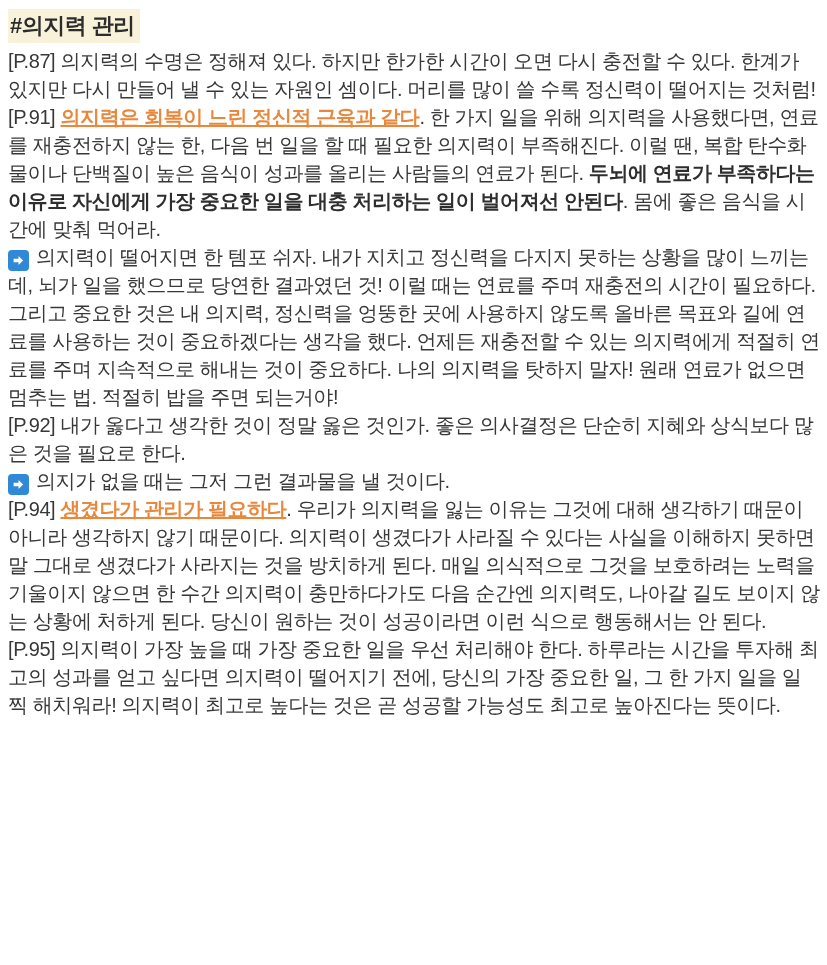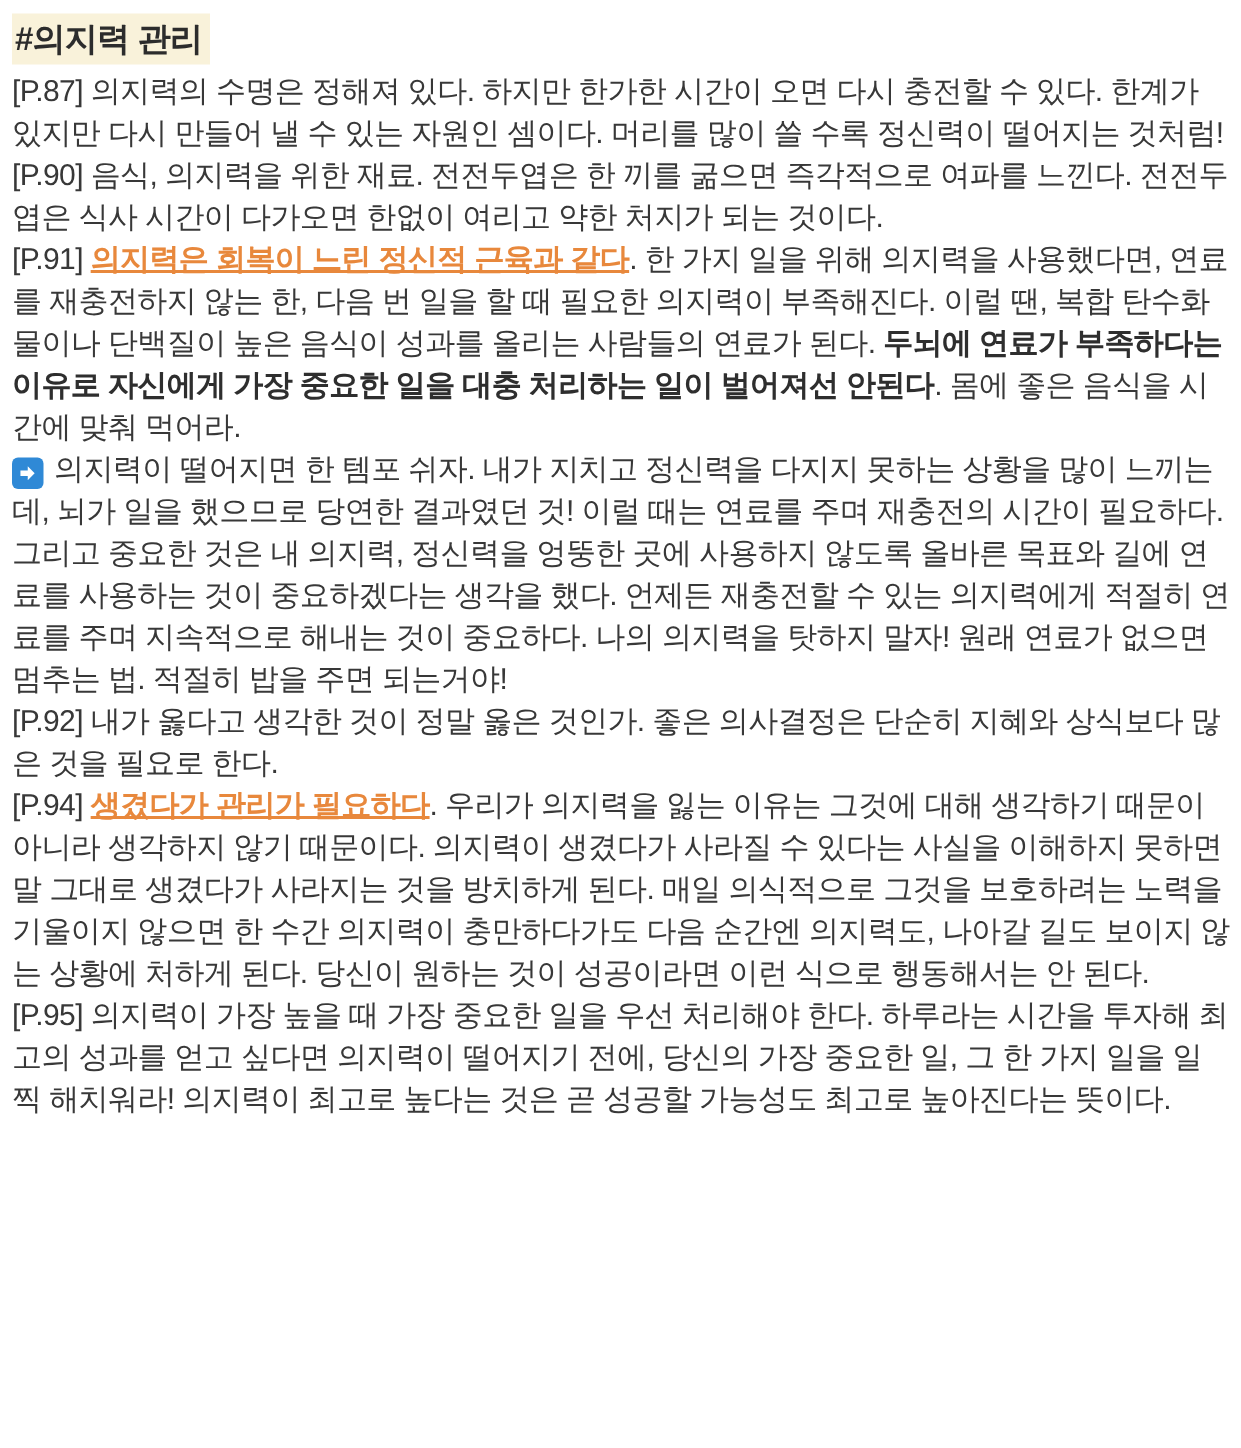--- a/index.html
+++ b/index.html
@@ -54,24 +54,28 @@
   }
   .arrow-icon svg { display: block; }
 </style>
 </head>
 <body>
 
 <div class="doc">
   <h1 class="doc-title">#의지력 관리</h1>
   <div>
       <p class="para"><span class="seg-normal">[P.87] 의지력의 수명은 정해져 있다. 하지만 한가한 시간이 오면 다시 충전할 수 있다. 한계가 있지만 다시 만들어 낼 수 있는 자원인 셈이다. 머리를 많이 쓸 수록 정신력이 떨어지는 것처럼!</span></p>
-      <p class="para"><span class="seg-normal">[P.90] 음식, 의지력을 위한 재료. 전전두엽은 한 끼를 굶으면 즉각적으로 여파를 느낀다. 전전두엽은 식사 시간이 다가오면 한없이 여리고 약한 처지가 되는 것이다.</span></p>
       <p class="para"><span class="seg-normal">[P.91] </span><span class="seg-orange-bold">의지력은 회복이 느린 정신적 근육과 같다</span><span class="seg-normal">. 한 가지 일을 위해 의지력을 사용했다면, 연료를 재충전하지 않는 한, 다음 번 일을 할 때 필요한 의지력이 부족해진다. 이럴 땐, 복합 탄수화물이나 단백질이 높은 음식이 성과를 올리는 사람들의 연료가 된다. </span><span class="seg-bold">두뇌에 연료가 부족하다는 이유로 자신에게 가장 중요한 일을 대충 처리하는 일이 벌어져선 안된다</span><span class="seg-normal">. 몸에 좋은 음식을 시간에 맞춰 먹어라.</span></p>
       <p class="para"><span class="arrow-icon">
           <svg viewBox="0 0 24 24" width="13" height="13">
             <path fill="#ffffff" d="M12 3.5l8.5 8.5-8.5 8.5v-5.2H3V8.7h9V3.5z"></path>
           </svg>
         </span><span class="seg-normal">의지력이 떨어지면 한 템포 쉬자. 내가 지치고 정신력을 다지지 못하는 상황을 많이 느끼는데, 뇌가 일을 했으므로 당연한 결과였던 것! 이럴 때는 연료를 주며 재충전의 시간이 필요하다. 그리고 중요한 것은 내 의지력, 정신력을 엉뚱한 곳에 사용하지 않도록 올바른 목표와 길에 연료를 사용하는 것이 중요하겠다는 생각을 했다. 언제든 재충전할 수 있는 의지력에게 적절히 연료를 주며 지속적으로 해내는 것이 중요하다. 나의 의지력을 탓하지 말자! 원래 연료가 없으면 멈추는 법. 적절히 밥을 주면 되는거야!</span></p>
       <p class="para"><span class="seg-normal">[P.92] 내가 옳다고 생각한 것이 정말 옳은 것인가. 좋은 의사결정은 단순히 지혜와 상식보다 많은 것을 필요로 한다.</span></p>
+      <p class="para"><span class="arrow-icon">
+          <svg viewBox="0 0 24 24" width="13" height="13">
+            <path fill="#ffffff" d="M12 3.5l8.5 8.5-8.5 8.5v-5.2H3V8.7h9V3.5z"></path>
+          </svg>
+        </span><span class="seg-normal">의지가 없을 때는 그저 그런 결과물을 낼 것이다.</span></p>
       <p class="para"><span class="seg-normal">[P.94] </span><span class="seg-orange-bold">생겼다가 관리가 필요하다</span><span class="seg-normal">. 우리가 의지력을 잃는 이유는 그것에 대해 생각하기 때문이 아니라 생각하지 않기 때문이다. 의지력이 생겼다가 사라질 수 있다는 사실을 이해하지 못하면 말 그대로 생겼다가 사라지는 것을 방치하게 된다. 매일 의식적으로 그것을 보호하려는 노력을 기울이지 않으면 한 수간 의지력이 충만하다가도 다음 순간엔 의지력도, 나아갈 길도 보이지 않는 상황에 처하게 된다. 당신이 원하는 것이 성공이라면 이런 식으로 행동해서는 안 된다.</span></p>
       <p class="para"><span class="seg-normal">[P.95] 의지력이 가장 높을 때 가장 중요한 일을 우선 처리해야 한다. 하루라는 시간을 투자해 최고의 성과를 얻고 싶다면 의지력이 떨어지기 전에, 당신의 가장 중요한 일, 그 한 가지 일을 일찍 해치워라! 의지력이 최고로 높다는 것은 곧 성공할 가능성도 최고로 높아진다는 뜻이다.</span></p>
     </div>
 </div>
 
 </body></html>

